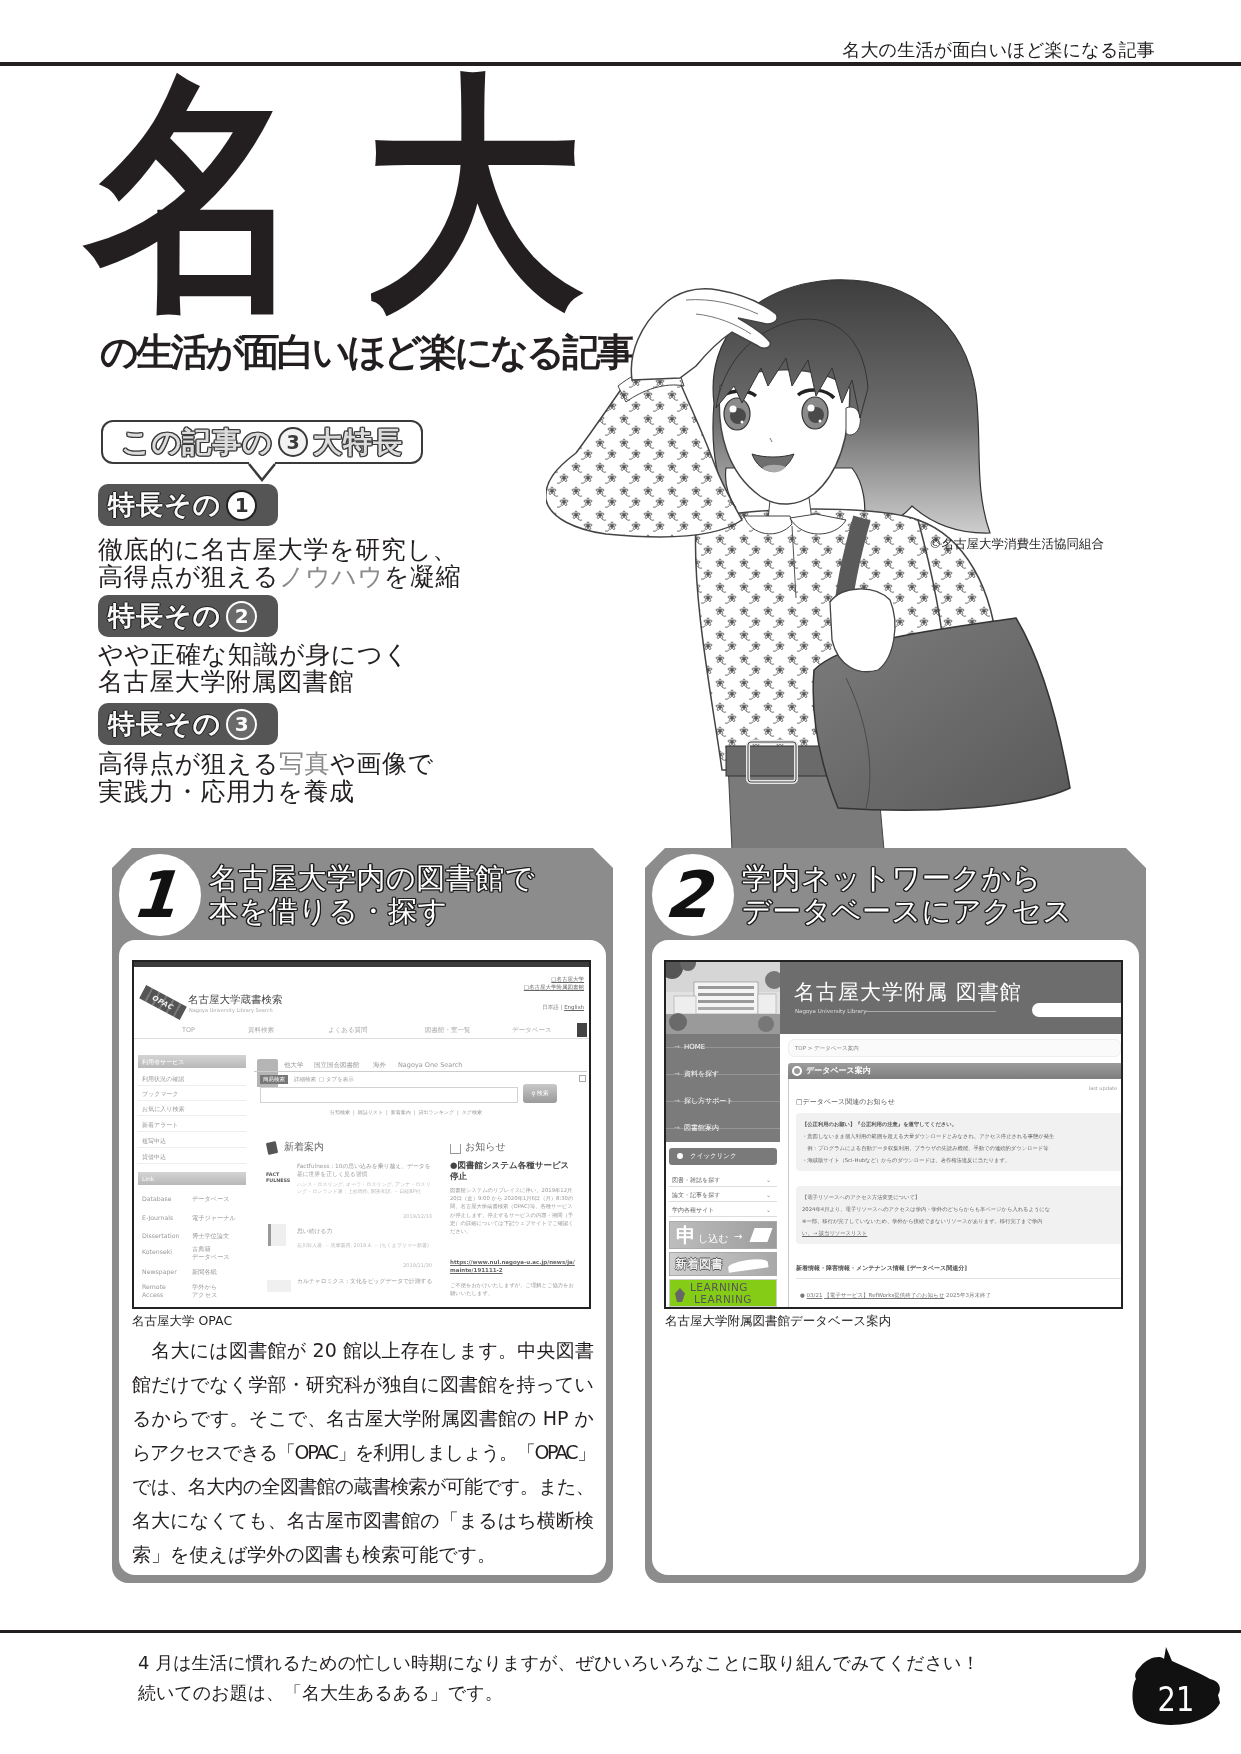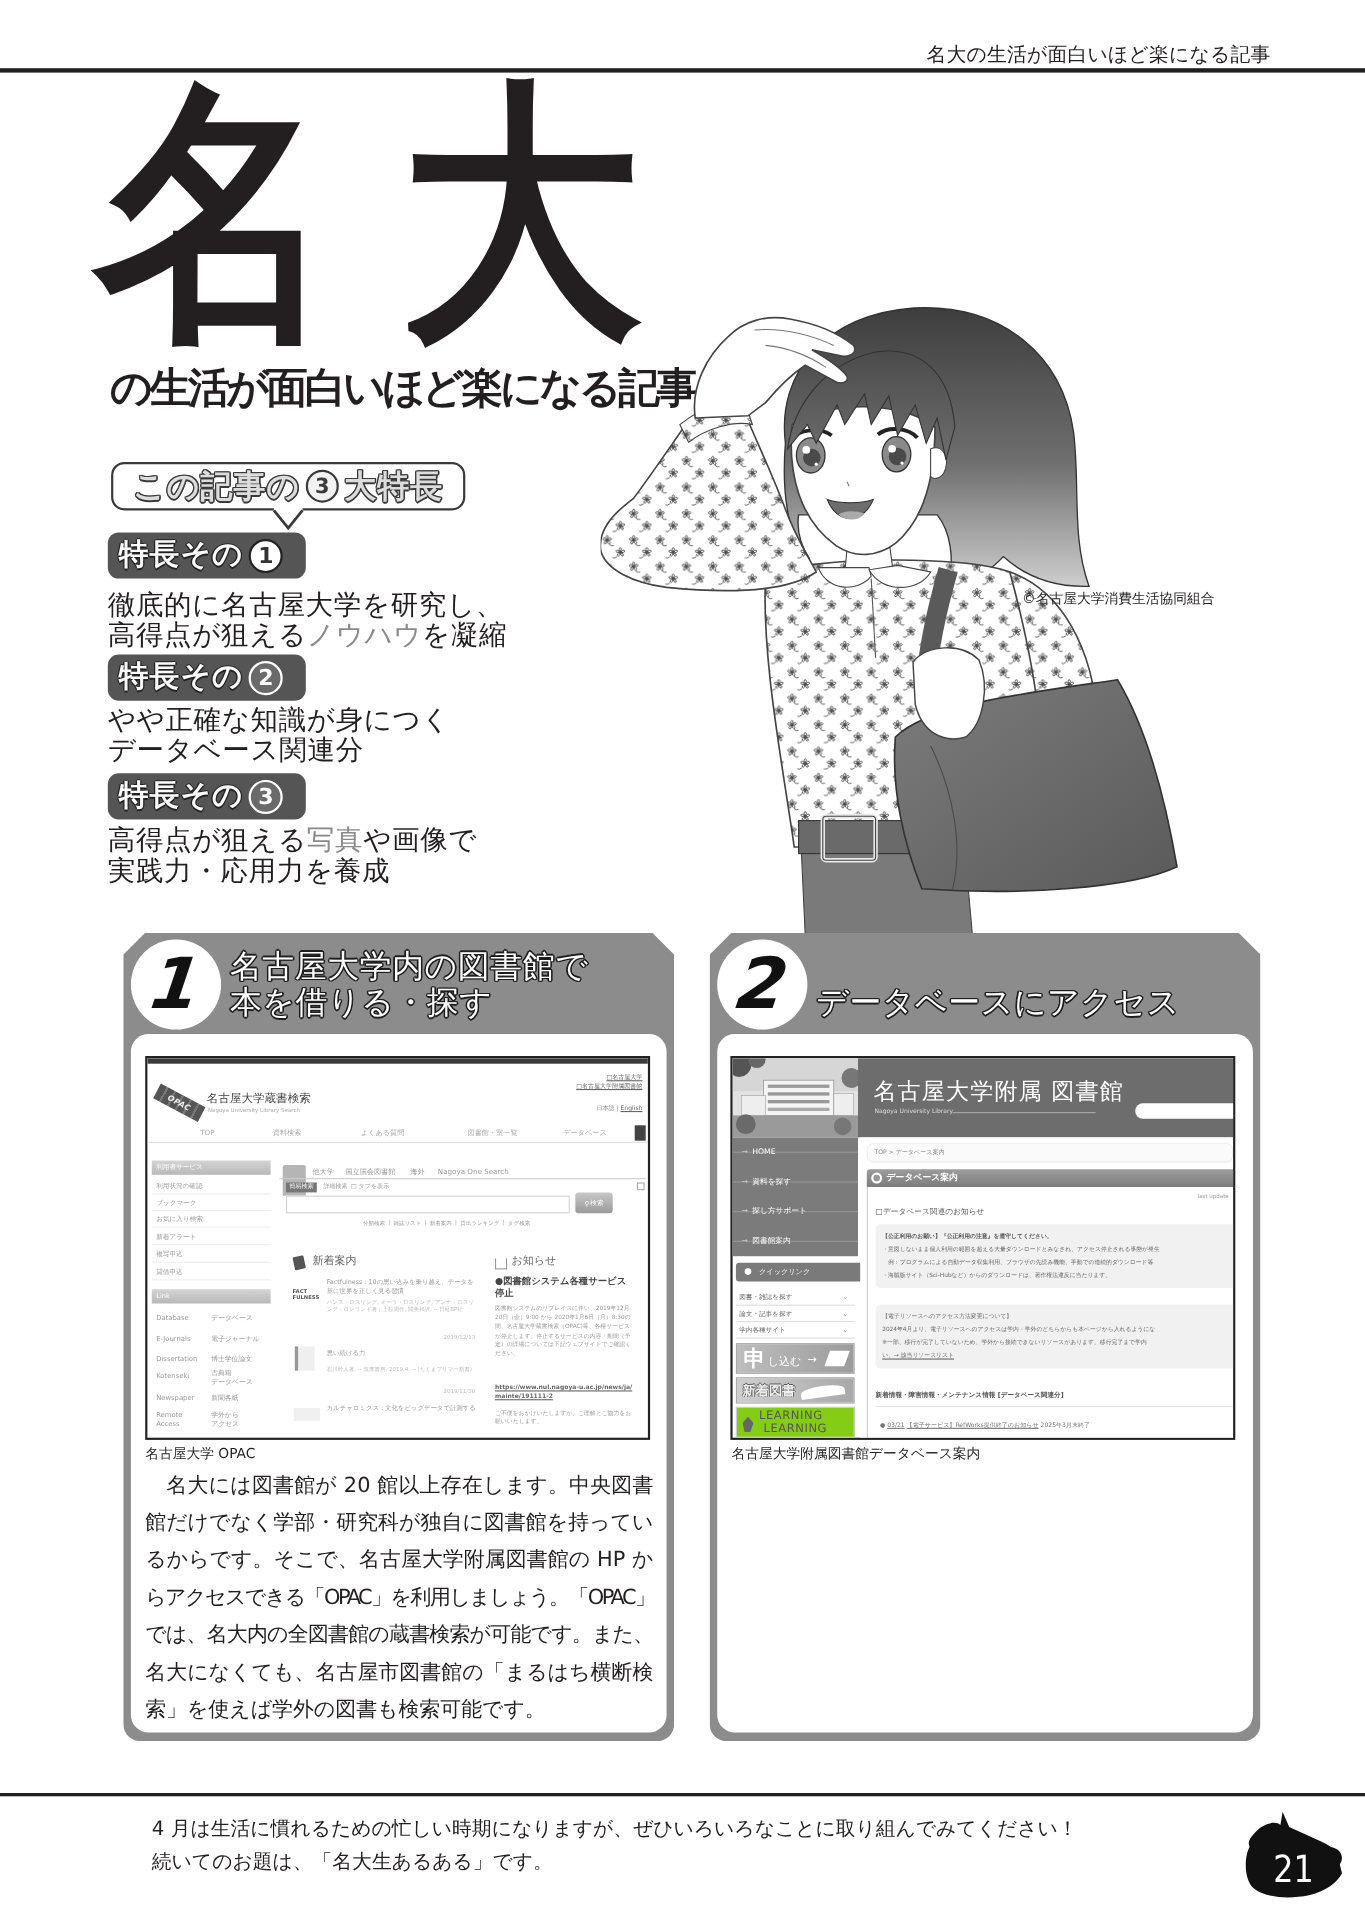--- a/index.html
+++ b/index.html
@@ -84,21 +84,21 @@
 
 .lb-photo{left:0;top:0}
 .lb-head{left:114px;top:0;width:341px;height:72px;background:#6d6d6d}
 .lb-title{left:128px;top:18px;font-size:21px;line-height:24px;color:#fff;letter-spacing:1px}
 .lb-sub{left:129px;top:46px;font-size:5.5px;color:#ddd}
 .lb-subline{left:200px;top:49px;width:130px;height:1px;background:#aaa}
 .lb-search{left:366px;top:41px;width:100px;height:14px;border-radius:8px;background:#fff;border:none}
 .lb-navbox{left:0;top:72px;width:114px;height:108px;background:#7b7b7b}
 .lb-nav{left:0;width:114px;height:14px;font-size:7px;line-height:27px;color:#fff;padding-left:8px;border-bottom:1px solid #959595}
 .lb-nav .arr{color:#c8c8c8;margin-right:4px}
-.lb-quick{left:3px;top:186px;width:120px;height:17px;background:#7a7a7a;border-radius:3px;color:#fff;font-size:6.5px;line-height:17px;padding-left:8px}
+.lb-quick{left:3px;top:186px;width:108px;height:17px;background:#7a7a7a;border-radius:3px;color:#fff;font-size:6.5px;line-height:17px;padding-left:8px}
 .lb-quick .dot{display:inline-block;width:6px;height:6px;border-radius:50%;background:#fff;margin-right:7px;vertical-align:-0.5px}
 .lb-drop{left:3px;width:108px;height:14px;border-bottom:1px solid #ddd;font-size:6px;line-height:14px;color:#666;padding-left:3px}
 .lb-drop .chev{position:absolute;right:6px;top:0;color:#888}
 .lb-ban1{left:3px;top:259px;width:108px;height:28px;background:linear-gradient(90deg,#bdbdbd,#9c9c9c);border:1px solid #aaa}
 .lb-ban2{left:3px;top:290px;width:108px;height:24px;background:linear-gradient(90deg,#cfcfcf,#a8a8a8);border:1px solid #aaa}
 .lb-ban3{left:3px;top:317px;width:108px;height:28px;background:#84cc16;border:1px solid #ccc}
 .lb-content{left:116px;top:72px;width:339px;height:273px;background:#fff}
 .lb-crumb{left:122px;top:77px;width:333px;height:18px;background:#fafafa;border:1px solid #eee;border-radius:6px;font-size:5.5px;line-height:16px;color:#888;padding-left:6px}
 .lb-hbar{left:122px;top:101px;width:335px;height:16px;background:linear-gradient(#9c9c9c,#7d7d7d);border-radius:3px 3px 0 0;color:#fff;font-size:8px;line-height:16px;font-weight:bold;padding-left:18px}
 .lb-hicon{left:126px;top:104px;width:10px;height:10px;border-radius:50%;border:2px solid #fff;background:#999}
@@ -208,21 +208,21 @@
   <span class="pill-num">1</span>
 </div>
 <div class="a feat-line" style="top:536px"><span>徹底的に名古屋大学を研究し、</span></div>
 <div class="a feat-line" style="top:563px"><span>高得点が狙える</span><span class="hl">ノウハウ</span><span>を凝縮</span></div>
 
 <div class="a pill" style="top:595px">
   <span class="ol">特長その</span>
   <span class="pill-num dark">2</span>
 </div>
 <div class="a feat-line" style="top:641px"><span>やや正確な知識が身につく</span></div>
-<div class="a feat-line" style="top:668px"><span>データベース関連分</span></div>
+<div class="a feat-line" style="top:668px"><span>名古屋大学附属図書館</span></div>
 
 <div class="a pill" style="top:703px">
   <span class="ol">特長その</span>
   <span class="pill-num dark">3</span>
 </div>
 <div class="a feat-line" style="top:750px"><span>高得点が狙える</span><span class="hl">写真</span><span>や画像で</span></div>
 <div class="a feat-line" style="top:778px"><span>実践力・応用力を養成</span></div>
 
 <div class="a section" style="left:112px">
   <div class="a sec-bg"></div>
@@ -333,20 +333,21 @@
     <div class="body-line">名大になくても、名古屋市図書館の「まるはち横断検</div>
     <div class="body-line last">索」を使えば学外の図書も検索可能です。</div>
   </div>
 </div>
 
 <div class="a section" style="left:645px">
   <div class="a sec-bg"></div>
   <div class="a sec-circle">
       <span class="sec-num">2</span>
     </div>
+  <div class="a sec-title" style="top:14px">学内ネットワークから</div>
   <div class="a sec-title" style="top:47px">データベースにアクセス</div>
   <div class="a sec-inner"></div>
 
   <div class="a shot" style="left:19px">
    <div class="shot-inner">
     <svg class="a lb-photo" width="114" height="72">
       <rect width="114" height="72" fill="#e2e2e2"></rect>
       <rect width="114" height="30" fill="#d6d6d6"></rect>
       <circle cx="6" cy="6" r="11" fill="#555"></circle>
           <circle cx="22" cy="1" r="8" fill="#666"></circle>

